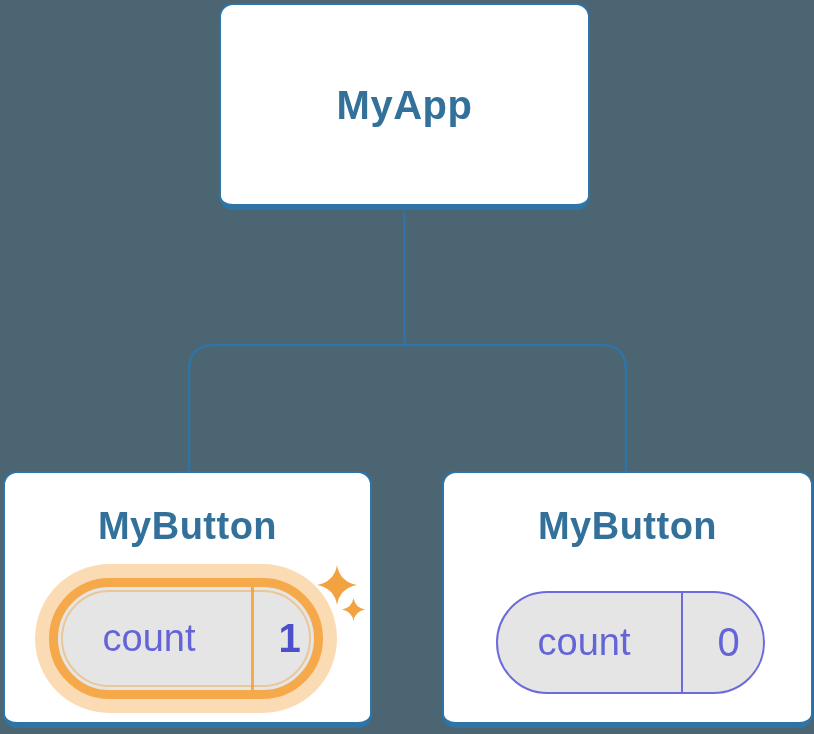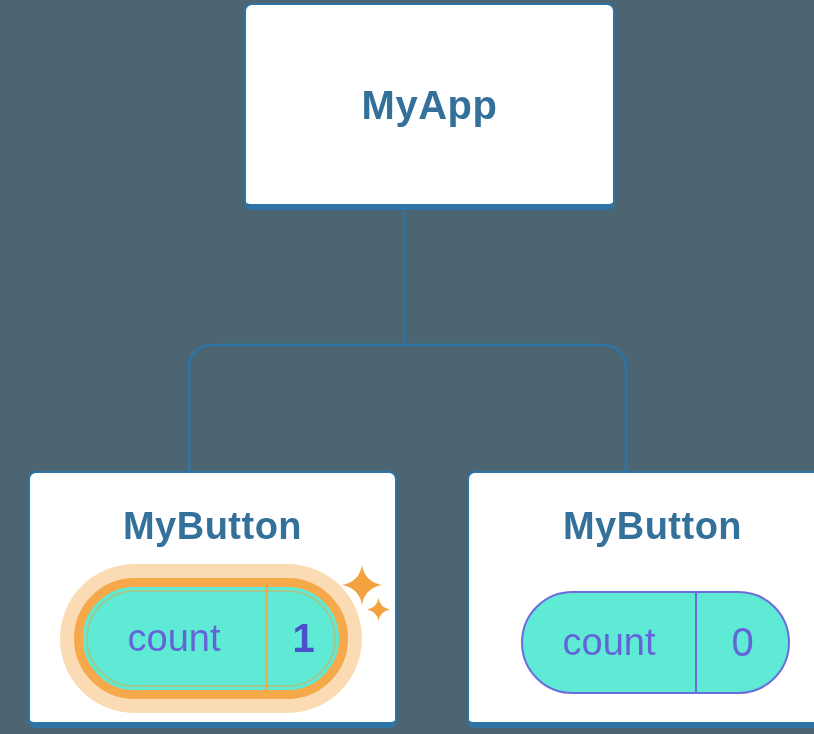--- a/index.html
+++ b/index.html
@@ -18,44 +18,44 @@
   html,body{width:814px;height:734px;overflow:hidden;}
   body{background:var(--bg);font-family:"Liberation Sans",sans-serif;}
   .canvas{position:relative;width:814px;height:734px;background:var(--bg);}
   .connectors{position:absolute;left:0;top:0;width:814px;height:734px;pointer-events:none;}
 
   .node{
     position:absolute;
     background:var(--card-bg);
     border:2.5px solid var(--line-blue);
     border-bottom-width:6px;
-    border-radius:8px;
-    margin-left:25px;
+    border-radius:14px;
   }
   .node-title{
     position:absolute;
     left:0;top:32px;width:100%;
     text-align:center;
     font-size:38px;
     font-weight:600;
     letter-spacing:0.5px;
     color:var(--title-blue);
   }
   .root{left:219px;top:3px;width:371px;height:207px;}
   .root .node-title{top:50%;transform:translateY(-50%);font-size:40px;}
   .child-left{left:3px;top:471px;width:369px;height:257px;}
   .child-right{left:442px;top:471px;width:371px;height:257px;}
 
   .pill{
     position:absolute;
     display:flex;
     align-items:stretch;
-    background:#5eead4;
+    background:#e5e5e5;
     border-radius:999px;
     overflow:hidden;
+    gap:11px;
   }
   .pill .cell{
     display:flex;align-items:center;justify-content:center;
     font-size:38px;
     color:var(--purple);
   }
   .pill .cell.value{font-size:40px;}
   .pill .divider{flex:0 0 auto;}
 
   

